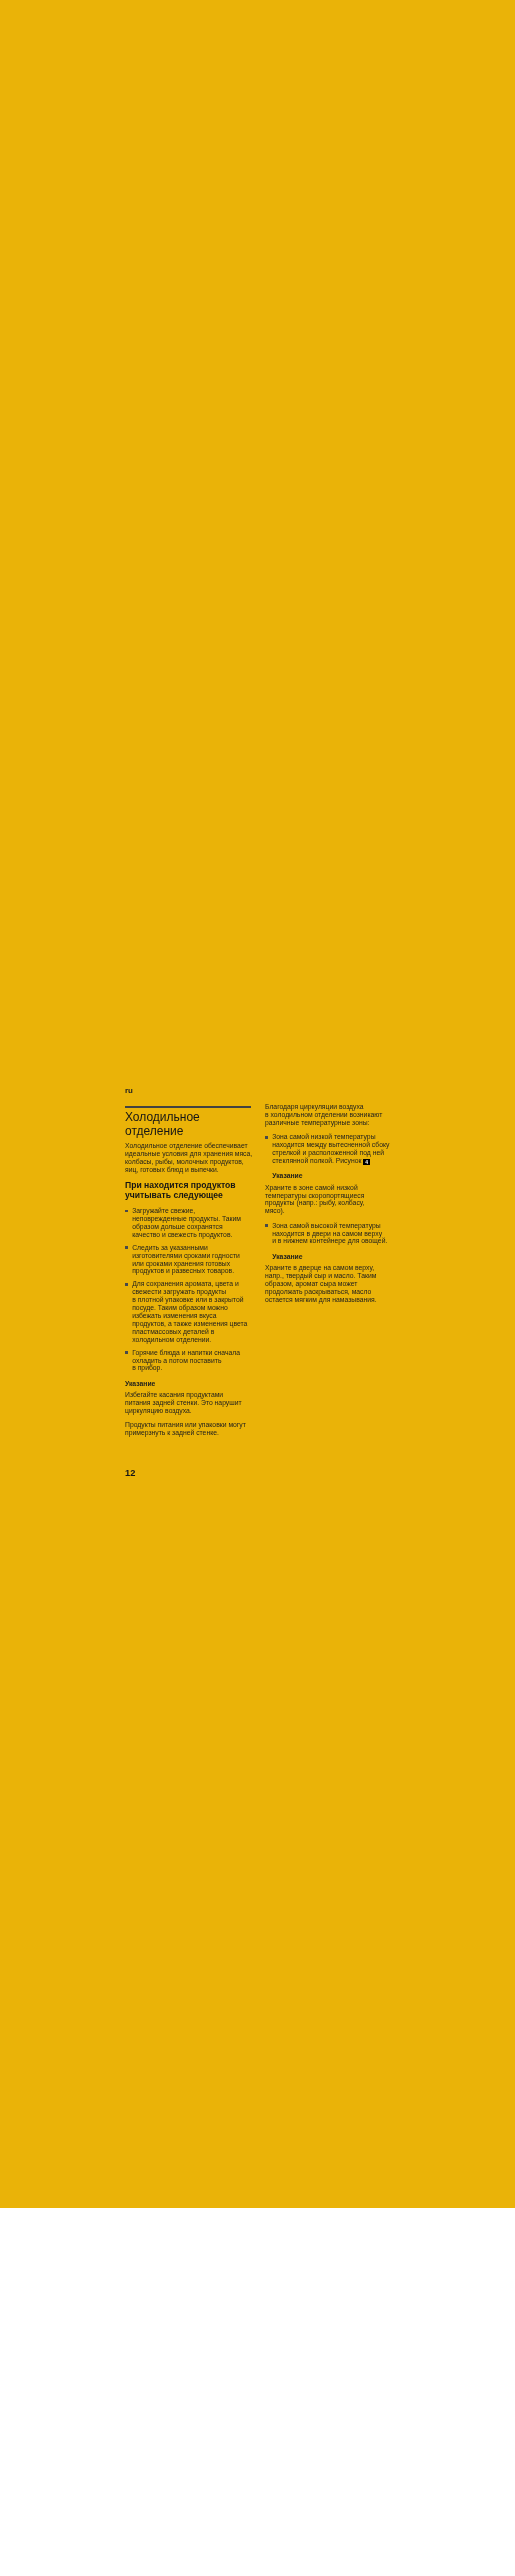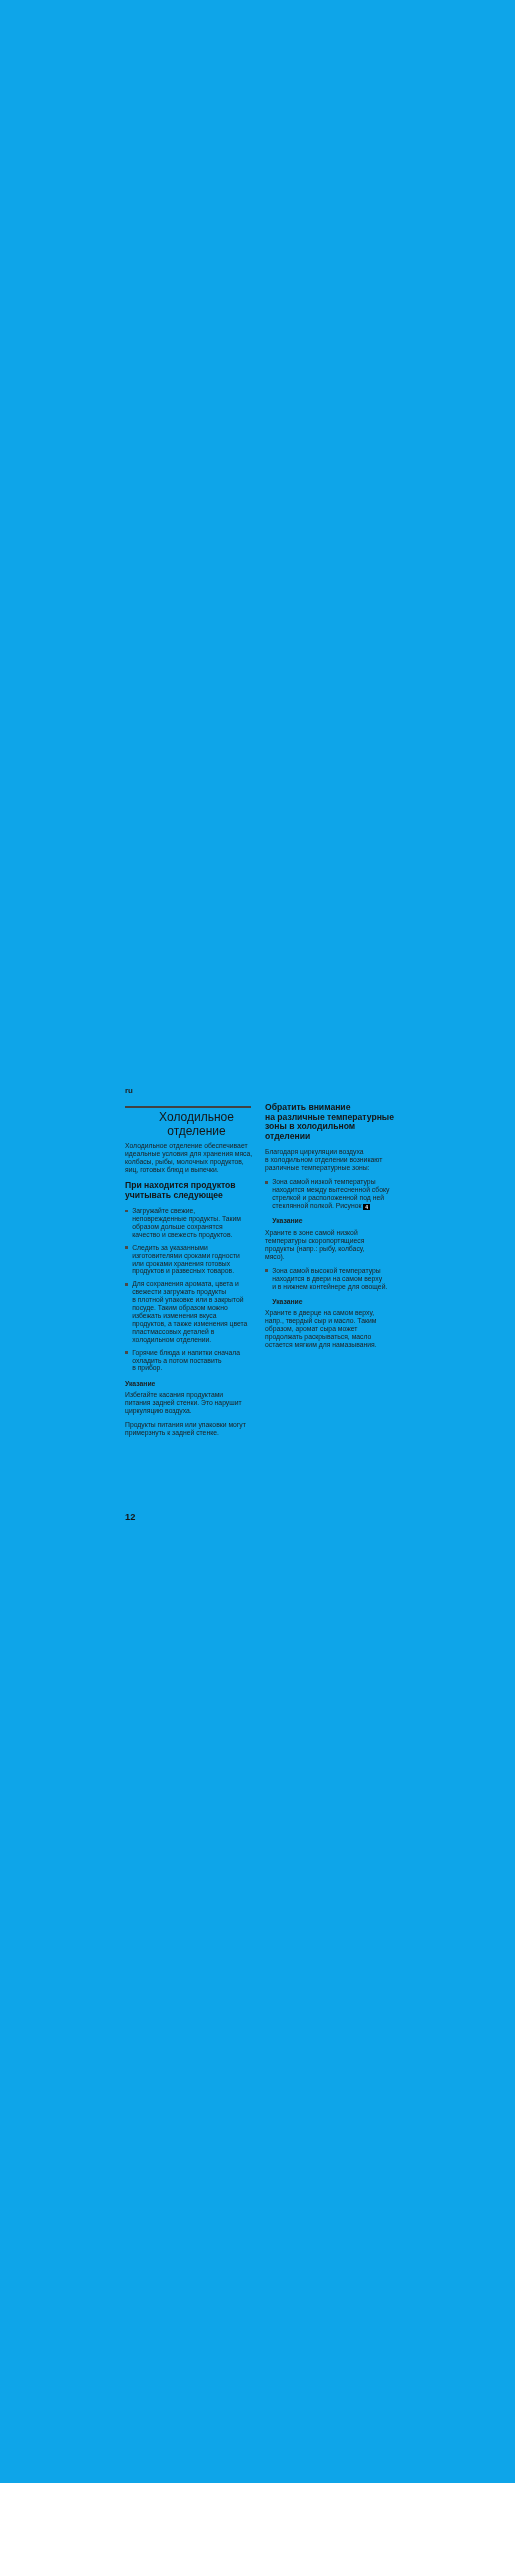--- a/index.html
+++ b/index.html
@@ -3,22 +3,22 @@
 <meta charset="utf-8">
 <style>
   html, body {
     margin: 0;
     padding: 0;
     background: #ffffff;
   }
   .page {
     position: relative;
     width: 515px;
-    height: 2483px;
-    background: #0ea5e9;
+    height: 2208px;
+    background: #eab308;
     font-family: "Liberation Sans", sans-serif;
     color: #1e1e1e;
     overflow: hidden;
   }
   .lang-marker {
     position: absolute;
     left: 125px;
     top: 1086px;
     font-size: 7.9px;
     font-weight: bold;
@@ -39,21 +39,20 @@
   .col-left { left: 125px; top: 1111px; width: 143px; }
   .col-right { left: 265px; top: 1103px; width: 147px; }
 
   h1.chapter-title {
     margin: 0 0 4.3px 0;
     font-size: 12px;
     line-height: 13.6px;
     font-weight: normal;
     white-space: pre-line;
     color: #161616;
-    text-align: center;
   }
   h2.section-heading {
     margin: 7.2px 0 6.4px 0;
     font-size: 8.6px;
     line-height: 9.7px;
     font-weight: bold;
     white-space: pre-line;
     color: #151515;
   }
   .col-right h2.section-heading { margin-top: 0; }
@@ -100,21 +99,20 @@
     vertical-align: -0.7px;
     font-weight: bold;
   }
   .page-number {
     position: absolute;
     left: 125px;
     top: 1468px;
     font-size: 9.3px;
     font-weight: bold;
     color: #161616;
-    margin-top: 44px;
   }
 </style>
 </head>
 <body>
 
 <div class="page">
 
   <div class="lang-marker">ru</div>
   <div class="chapter-rule"></div>
 
@@ -164,24 +162,20 @@
 
     <div class="note-label">Указание</div>
     <p class="body-text">Избегайте касания продуктами
 питания задней стенки. Это нарушит
 циркуляцию воздуха.</p>
     <p class="body-text">Продукты питания или упаковки могут
 примерзнуть к задней стенке.</p>
   </div>
 
   <div class="col col-right">
-    <h2 class="section-heading">Обратить внимание
-на различные температурные
-зоны в холодильном
-отделении</h2>
 
     <p class="body-text">Благодаря циркуляции воздуха
 в холодильном отделении возникают
 различные температурные зоны:</p>
 
     <div class="bullet-item">
       <div class="bullet-square"></div>
       <div class="bullet-text"><span>Зона самой низкой температуры
 находится между вытесненной сбоку
 стрелкой и расположенной под ней

